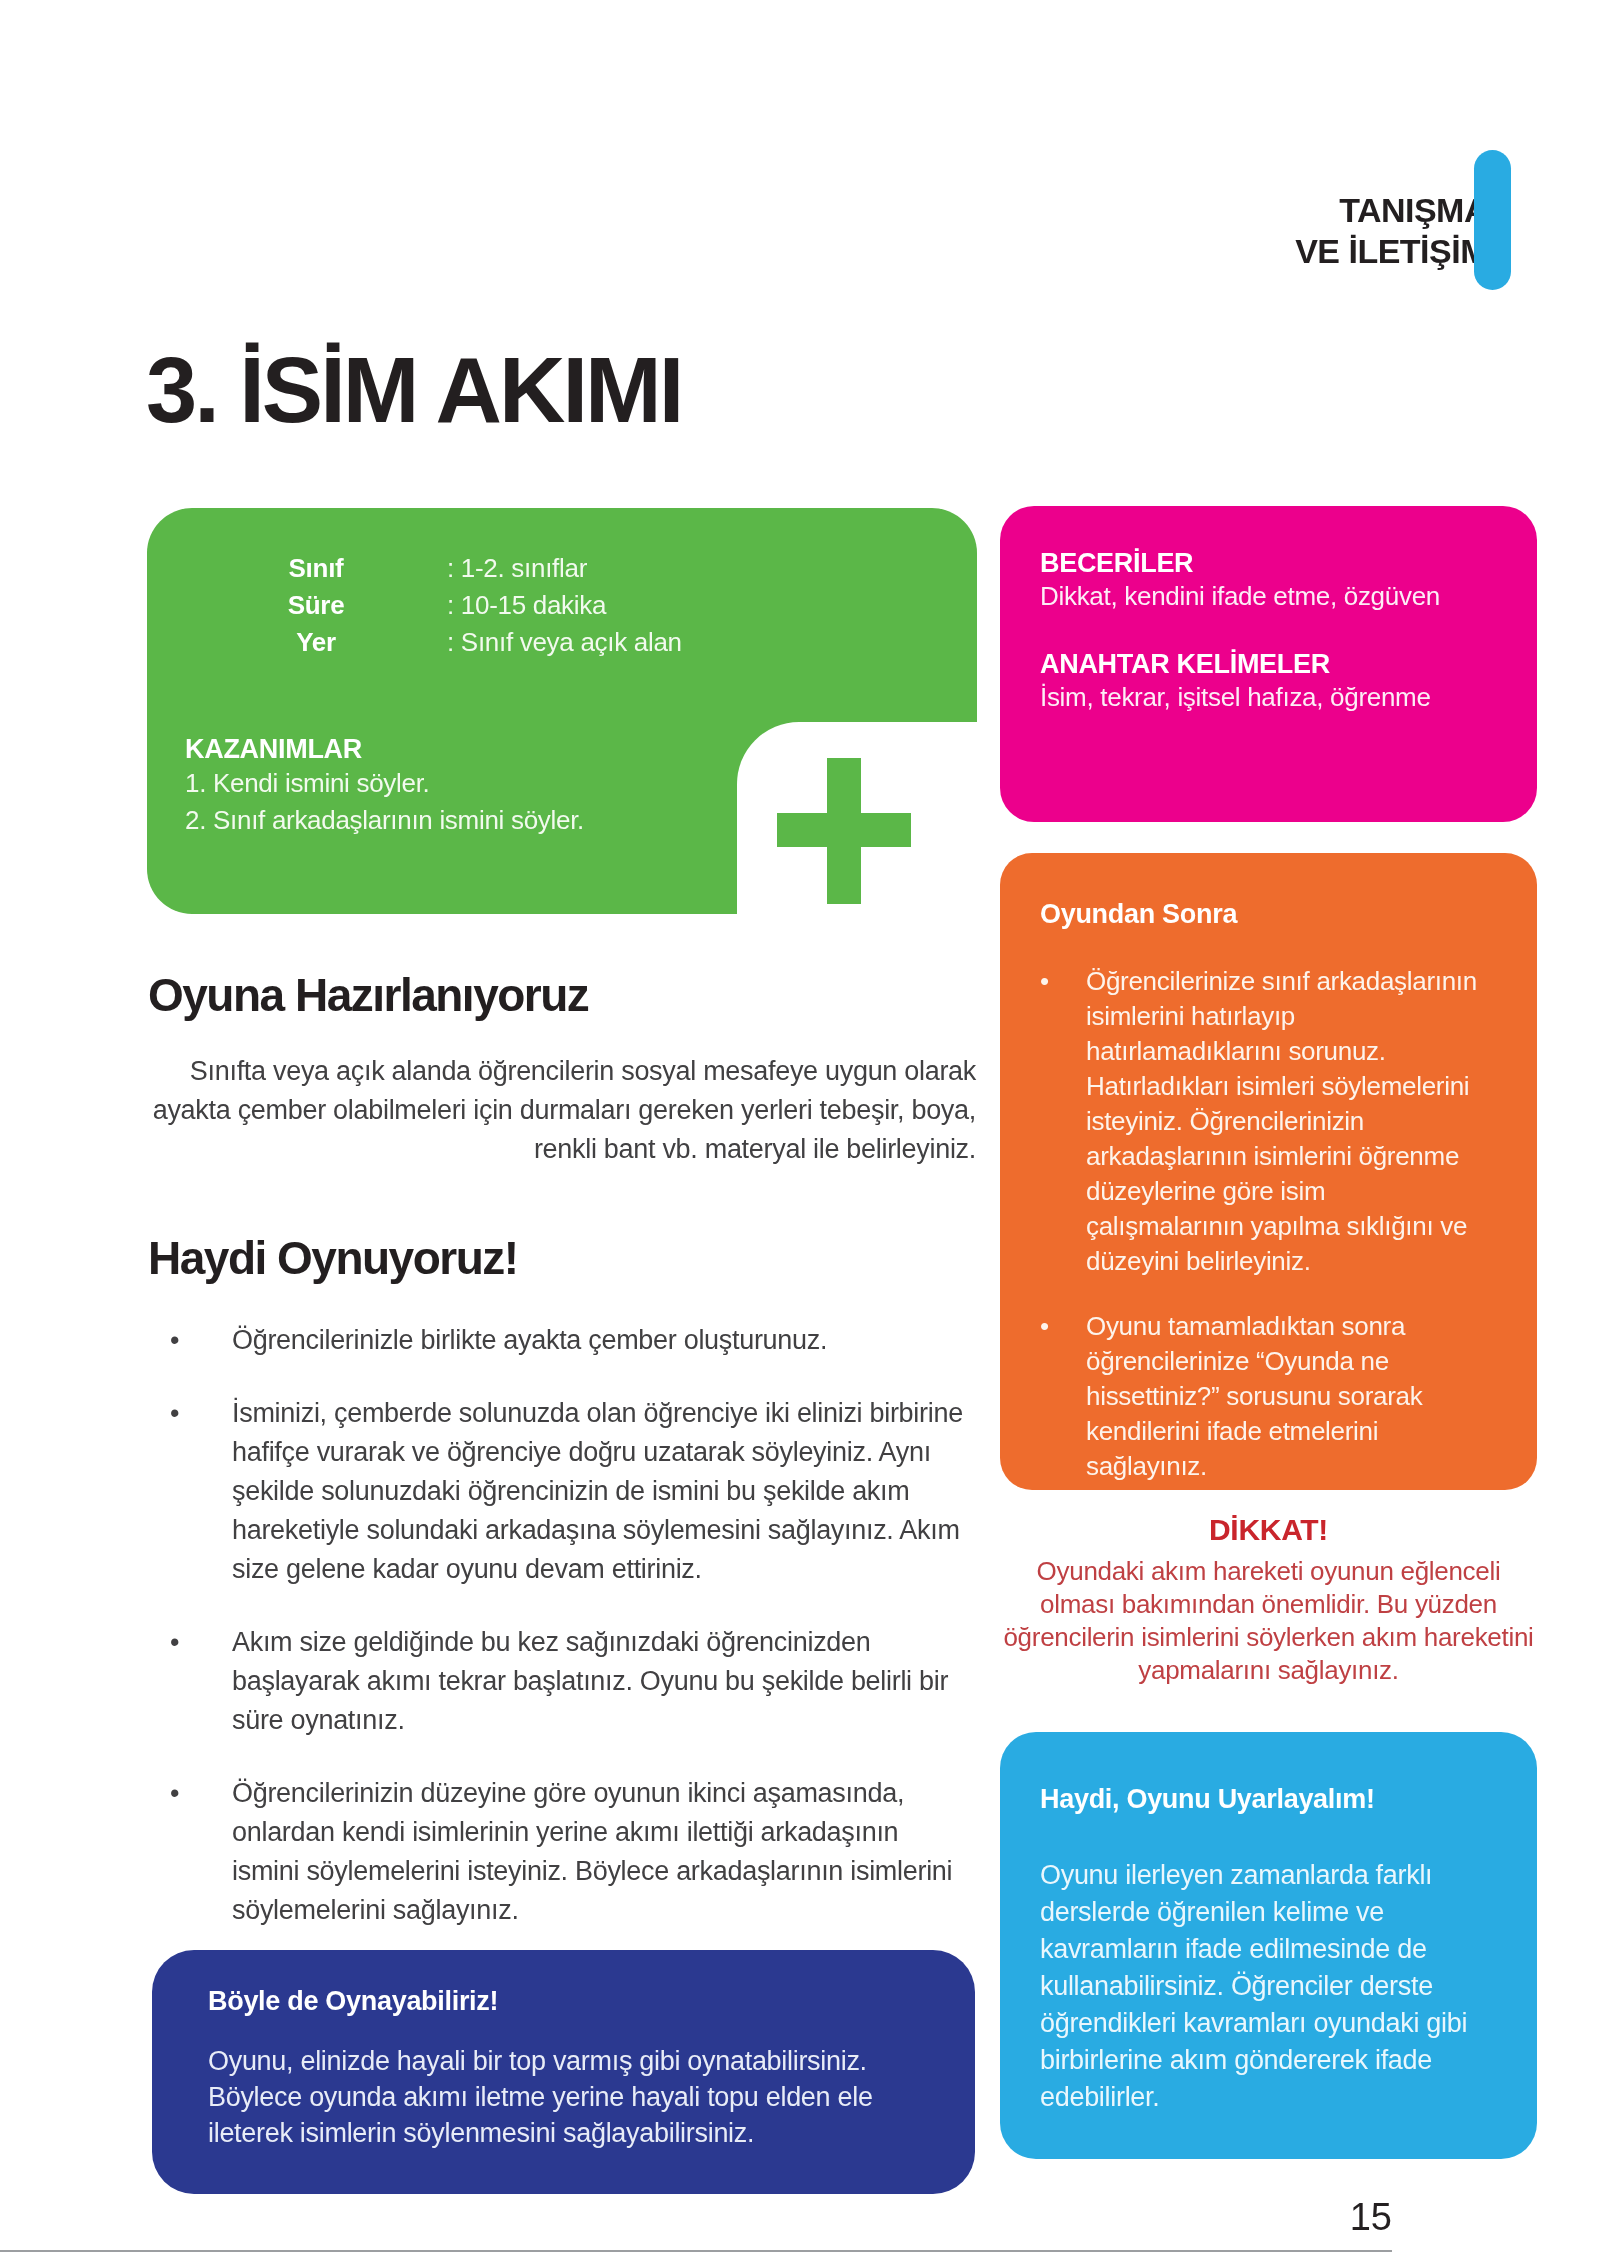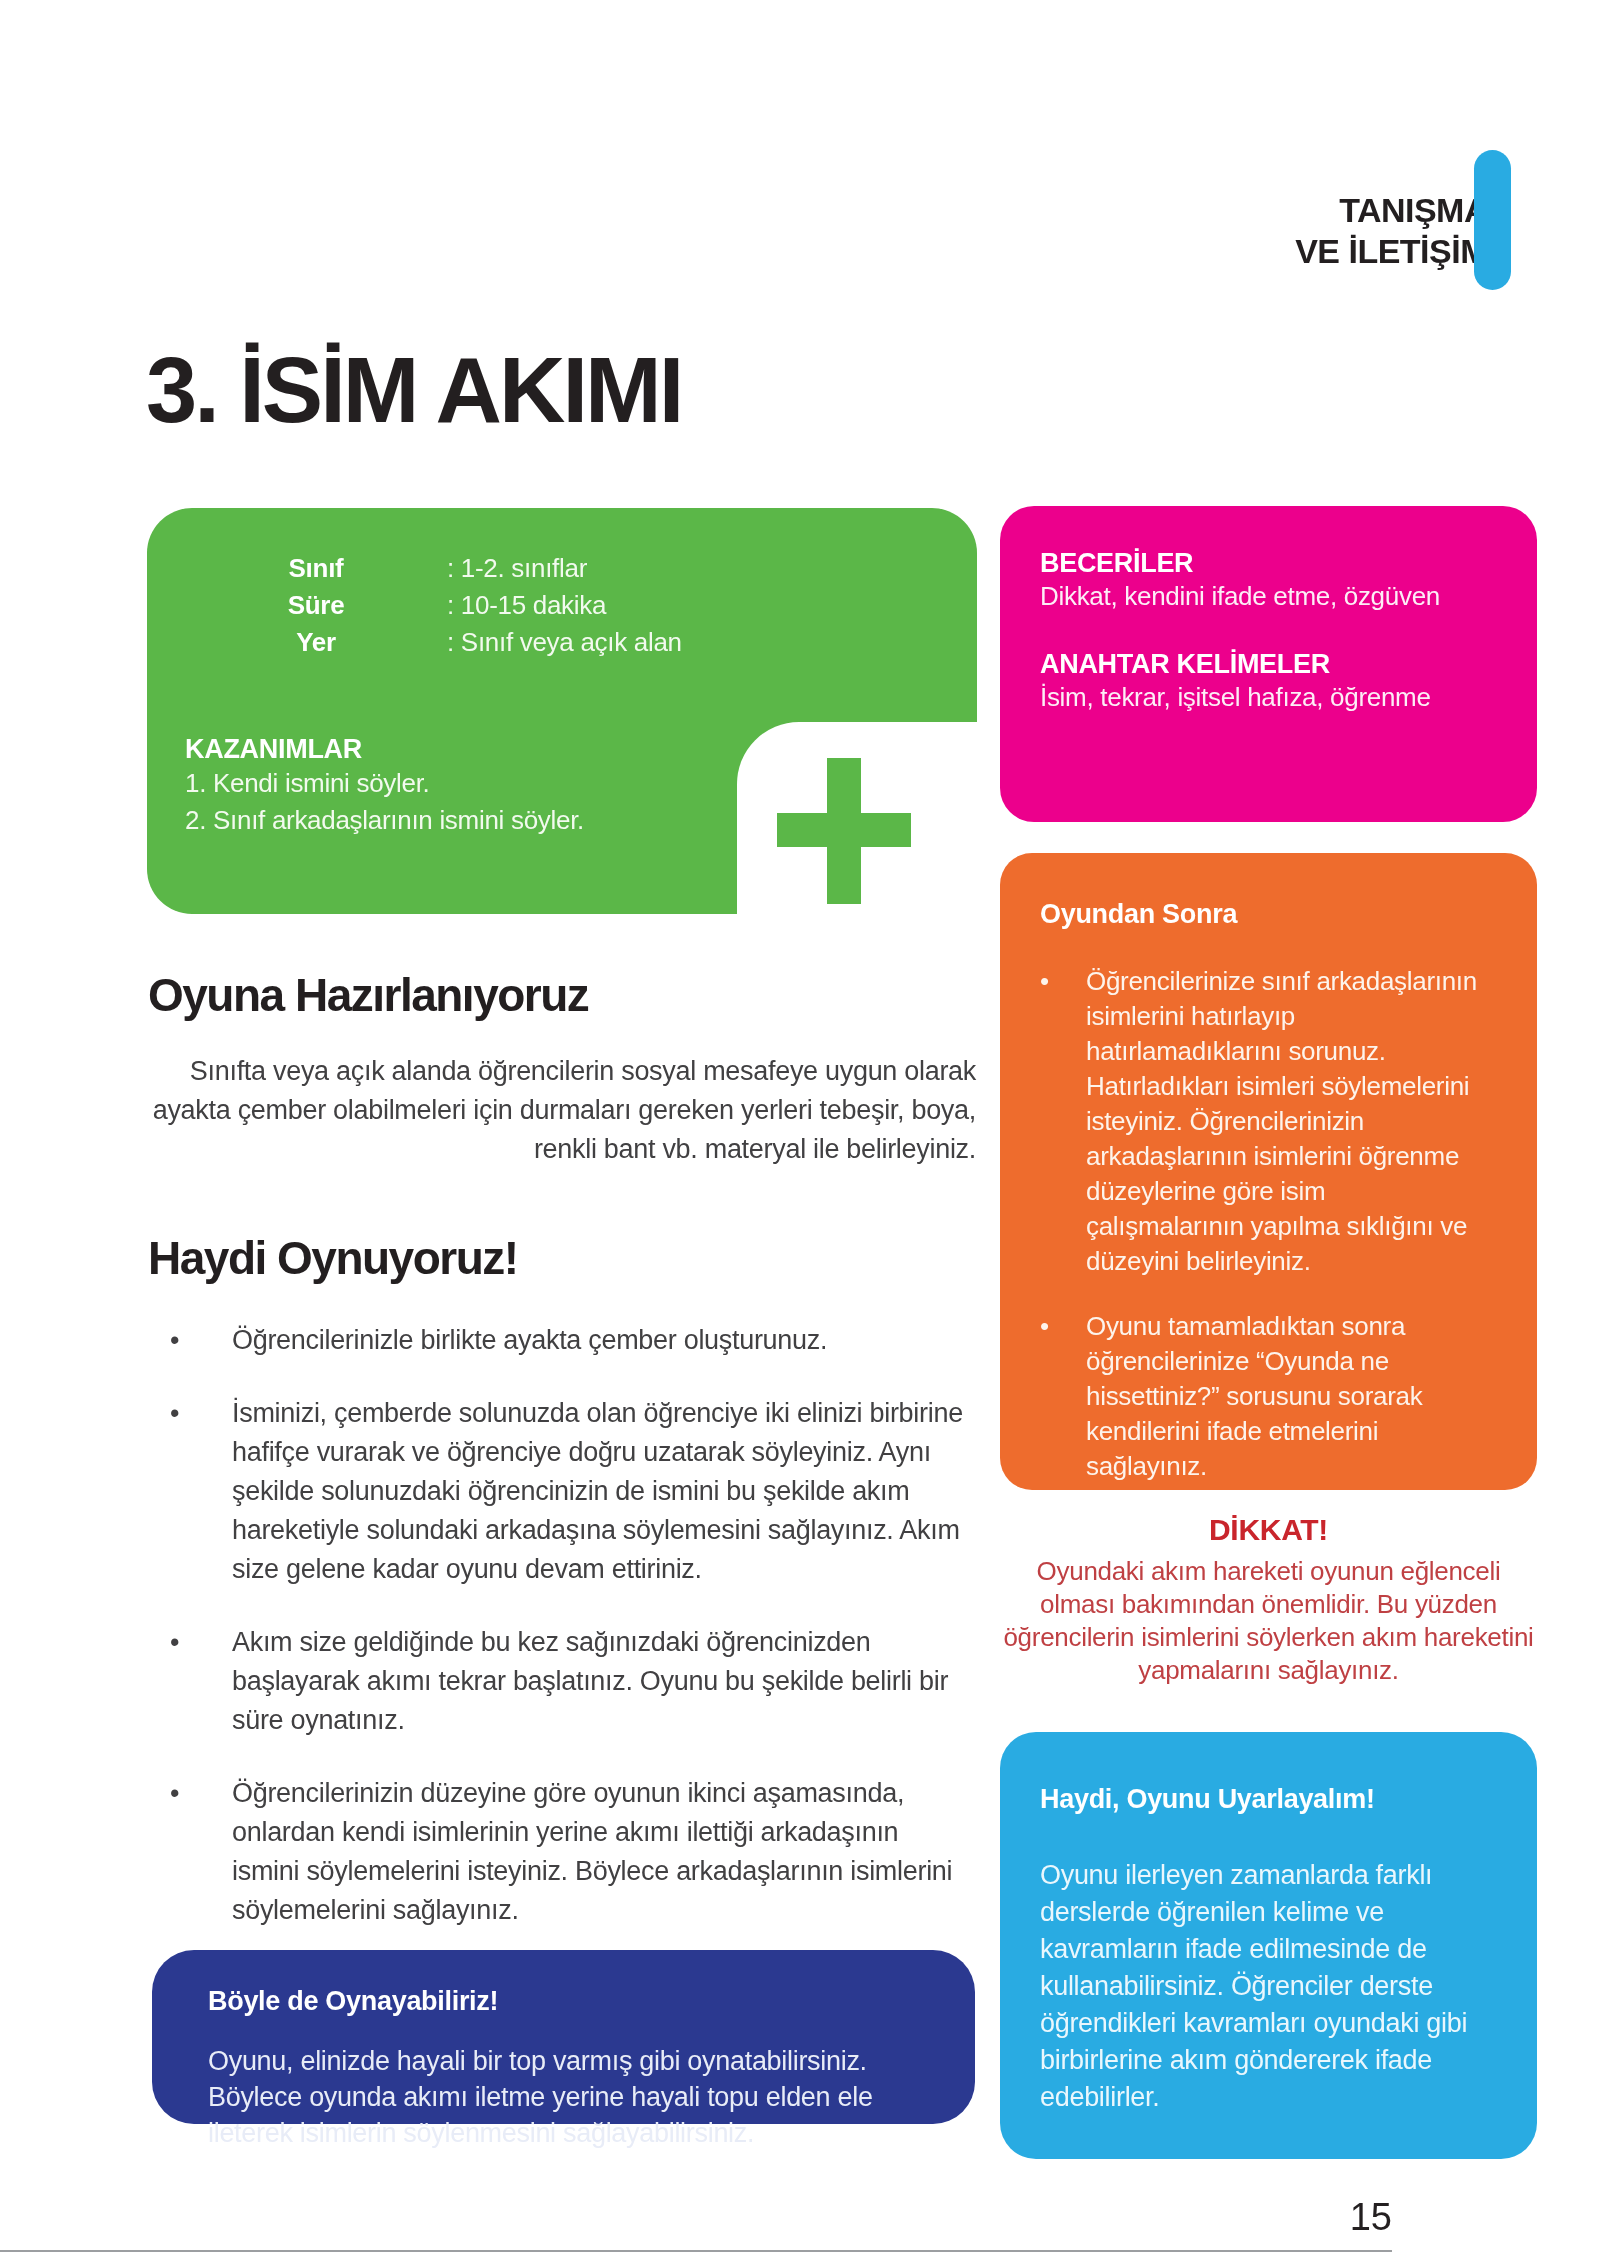--- a/index.html
+++ b/index.html
@@ -57,21 +57,21 @@
   
   .left-col{position:absolute;left:148px;top:968px;width:828px;}
   .left-col h2{margin:0;font-size:46px;font-weight:700;letter-spacing:-1.5px;color:#231f20;}
   .left-col .body{margin:30px 0 0 0;font-size:27px;line-height:39px;color:#414042;letter-spacing:-0.3px;text-align:right;}
   .play-head{margin-top:62px !important;}
   .bullets{margin-top:36px;}
   .b-item{display:flex;margin-bottom:34px;}
   .b-item .dot{flex:none;width:62px;padding-left:22px;font-size:27px;line-height:39px;color:#414042;}
   .b-item .txt{font-size:27px;line-height:39px;color:#414042;letter-spacing:-0.3px;width:740px;}
   
-  .alt-box{left:152px;top:1950px;width:823px;height:174px;border-radius:42px;padding:36px 56px;}
+  .alt-box{left:152px;top:1950px;width:823px;height:244px;border-radius:42px;padding:36px 56px;}
   .alt-box h3{margin-bottom:26px;}
   .alt-box p{margin:0;font-size:27px;line-height:36px;color:#e8ecf7;letter-spacing:-0.3px;width:715px;}
   
   .footer-line{position:absolute;left:0;top:2250px;width:1392px;height:2px;background:#9c9ea1;}
   .page-num{position:absolute;top:2196px;left:0;width:1392px;text-align:right;font-size:38px;color:#231f20;}
 </style>
 </head>
 <body>
 
 <div id="page">

